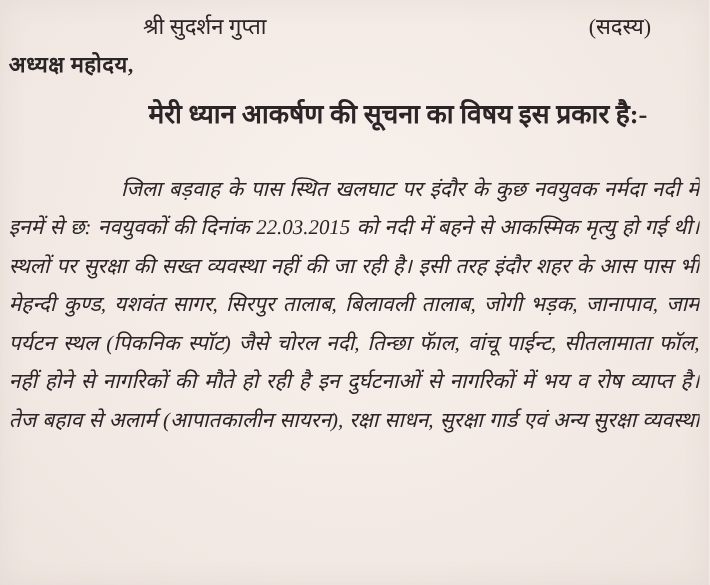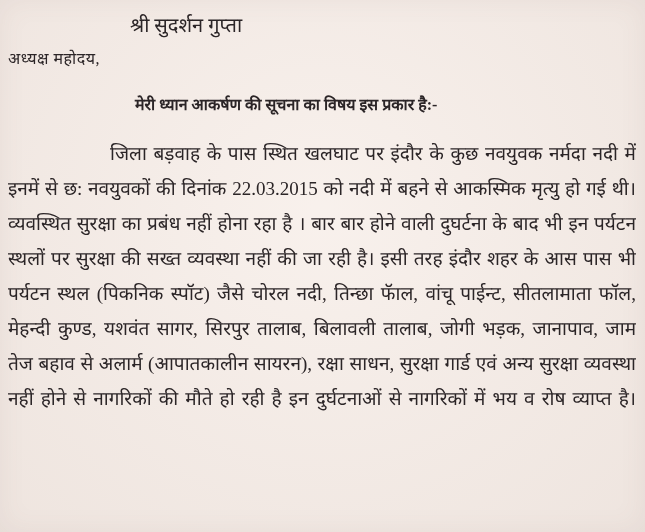--- a/index.html
+++ b/index.html
@@ -24,36 +24,37 @@
     padding-right: 44px;
     height: 34px;
     line-height: 34px;
     font-size: 20px;
     font-weight: 500;
   }
 
   .salutation {
     height: 34px;
     line-height: 34px;
-    font-size: 16px;
-    font-weight: normal;
+    font-size: 20px;
+    font-weight: bold;
     letter-spacing: 0.5px;
   }
 
   .subject {
     margin-top: 12px;
     margin-left: 127px;
     height: 34px;
     line-height: 34px;
-    font-size: 16px;
+    font-size: 24px;
     font-weight: bold;
   }
 
   .para {
-    margin-top: 14px;
+    margin-top: 33px;
+    font-style: italic;
   }
 
   .body-line {
     height: 35px;
     line-height: 35px;
     font-size: 19px;
     white-space: nowrap; 
     white-space: normal;
     text-align: justify;
     text-align-last: justify;
@@ -73,30 +74,30 @@
     box-shadow: inset 0 0 28px rgba(120, 90, 80, 0.07);
   }
 </style>
 </head>
 <body>
 
 <div class="page" style="background-color: rgb(246, 236, 230); color: rgb(43, 37, 39);">
 
   <div class="hdr-row1">
     <span>श्री सुदर्शन गुप्ता</span>
+    <span>(सदस्य)</span>
   </div>
 
   <div class="salutation">अध्यक्ष महोदय,</div>
 
   <div class="subject">मेरी ध्यान आकर्षण की सूचना का विषय इस प्रकार है:-</div>
 
   <div class="para">
     <div class="body-line first">जिला बड़वाह के पास स्थित खलघाट पर इंदौर के कुछ नवयुवक नर्मदा नदी में</div>
     <div class="body-line">इनमें से छ: नवयुवकों की दिनांक 22.03.2015 को नदी में बहने से आकस्मिक मृत्यु हो गई थी।</div>
-    <div class="body-line">व्यवस्थित सुरक्षा का प्रबंध नहीं होना रहा है । बार बार होने वाली दुघर्टना के बाद भी इन पर्यटन</div>
     <div class="body-line">स्थलों पर सुरक्षा की सख्त व्यवस्था नहीं की जा रही है। इसी तरह इंदौर शहर के आस पास भी बने</div>
+    <div class="body-line">मेहन्दी कुण्ड, यशवंत सागर, सिरपुर तालाब, बिलावली तालाब, जोगी भड़क, जानापाव, जाम</div>
     <div class="body-line">पर्यटन स्थल (पिकनिक स्पॉट) जैसे चोरल नदी, तिन्छा फॅाल, वांचू पाईन्ट, सीतलामाता फॉल,</div>
-    <div class="body-line">मेहन्दी कुण्ड, यशवंत सागर, सिरपुर तालाब, बिलावली तालाब, जोगी भड़क, जानापाव, जाम</div>
+    <div class="body-line">नहीं होने से नागरिकों की मौते हो रही है इन दुर्घटनाओं से नागरिकों में भय व रोष व्याप्त है।</div>
     <div class="body-line">तेज बहाव से अलार्म (आपातकालीन सायरन), रक्षा साधन, सुरक्षा गार्ड एवं अन्य सुरक्षा व्यवस्था</div>
-    <div class="body-line">नहीं होने से नागरिकों की मौते हो रही है इन दुर्घटनाओं से नागरिकों में भय व रोष व्याप्त है।</div>
   </div>
 
 </div>
 
 </body></html>

